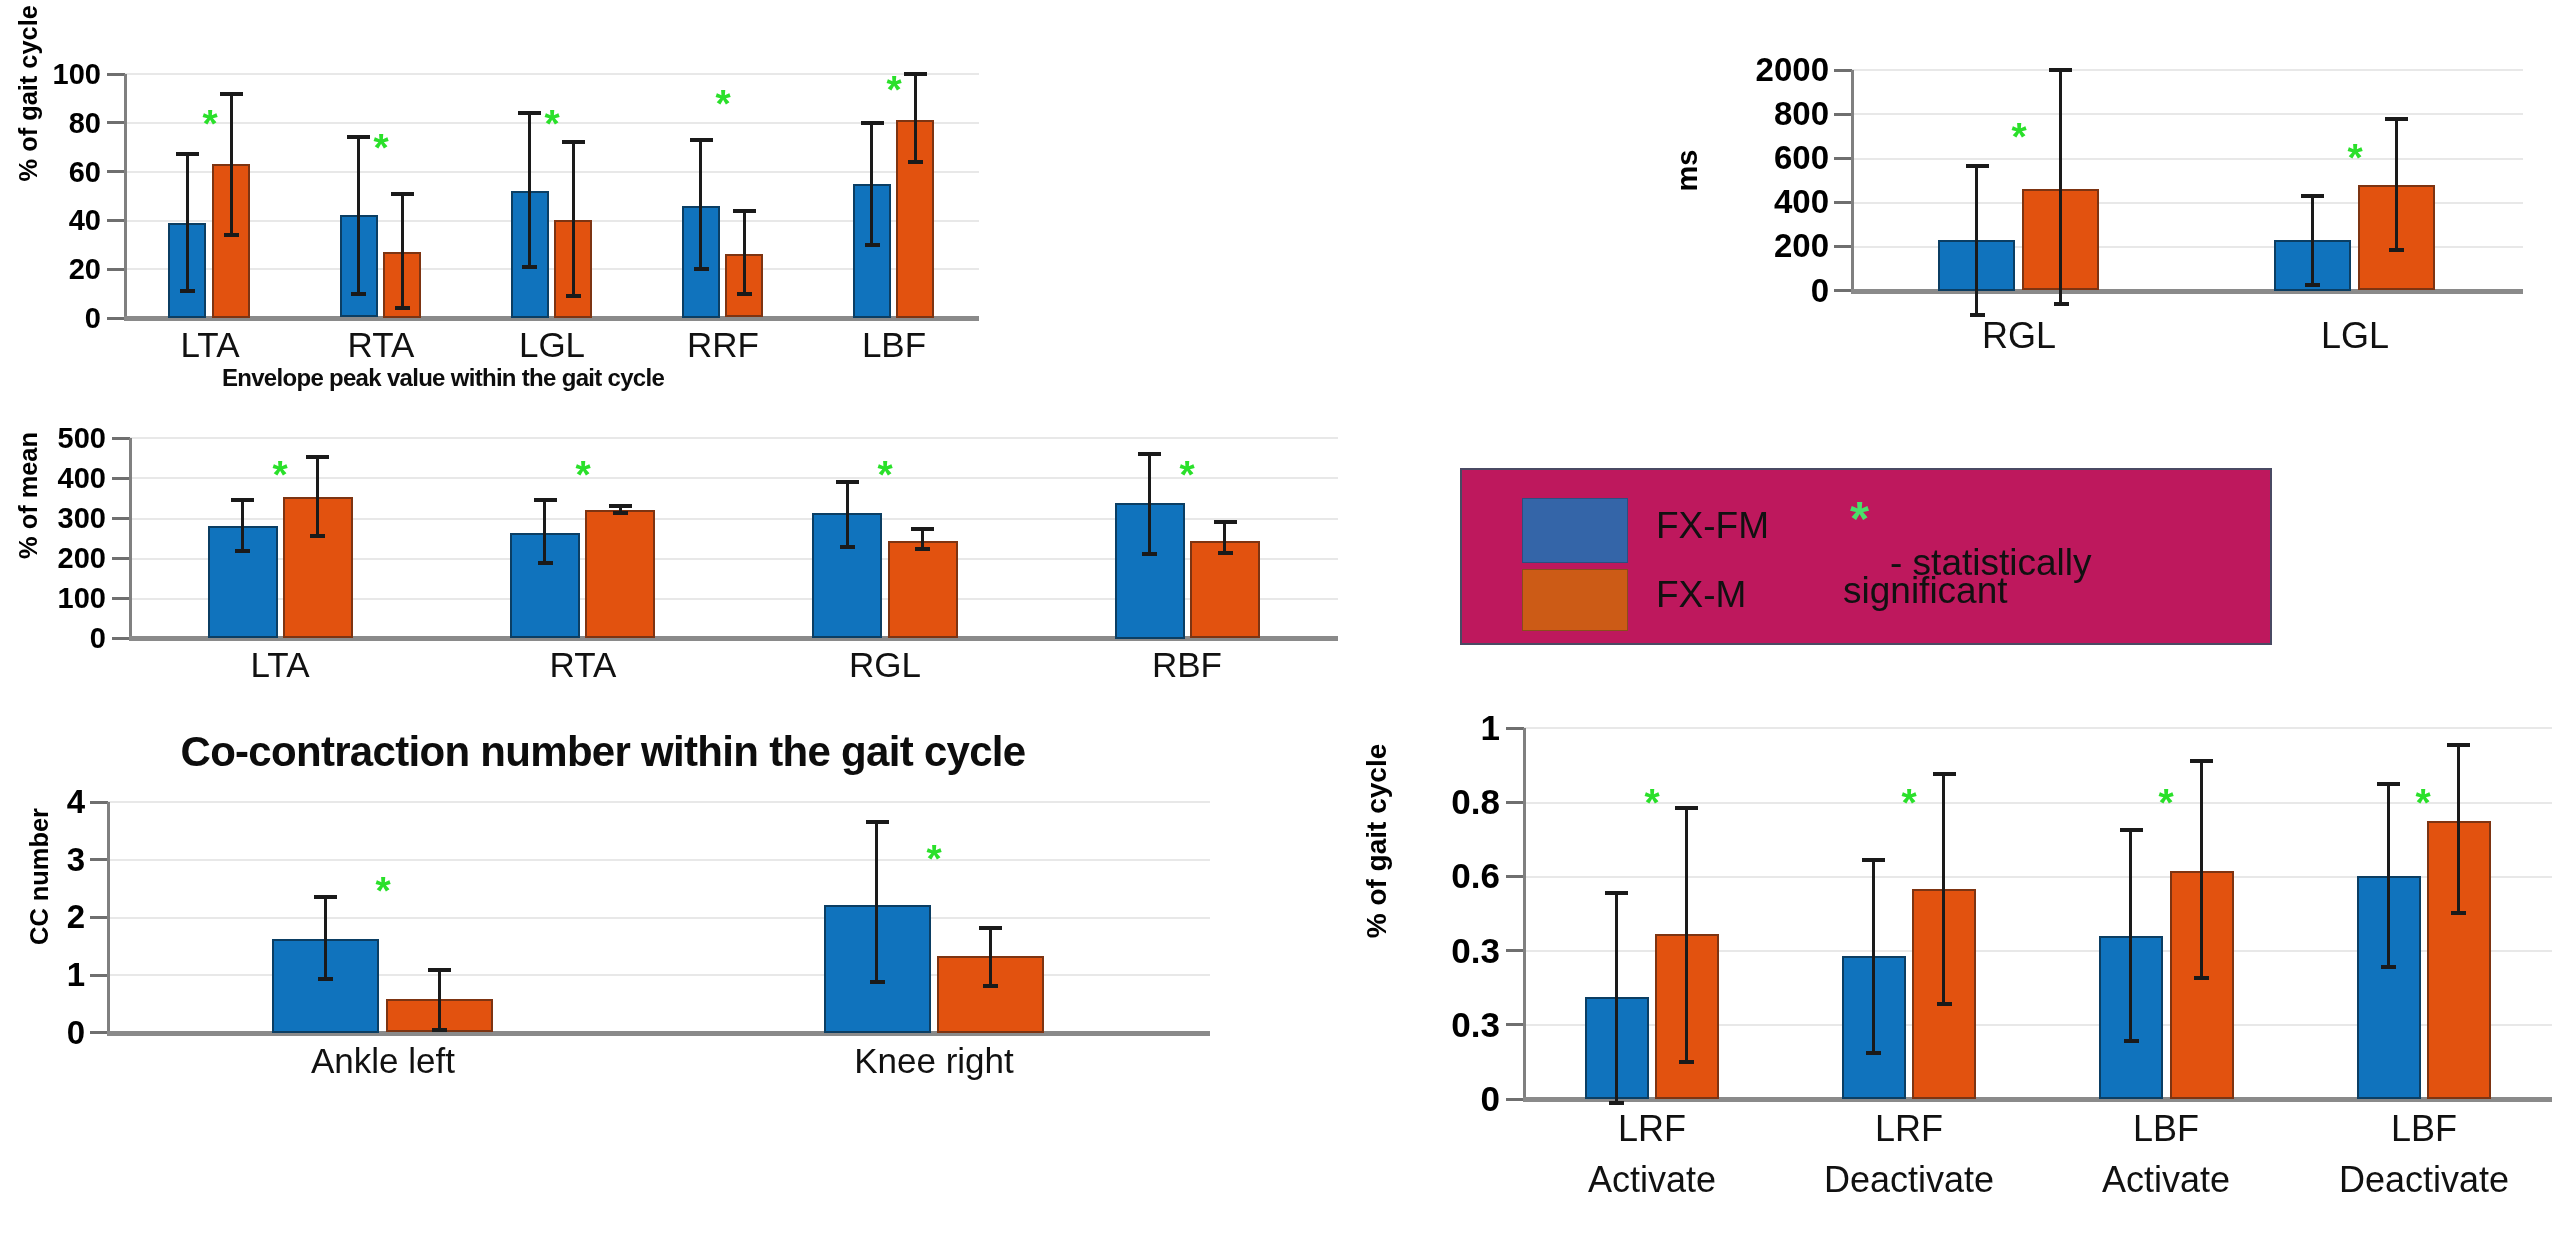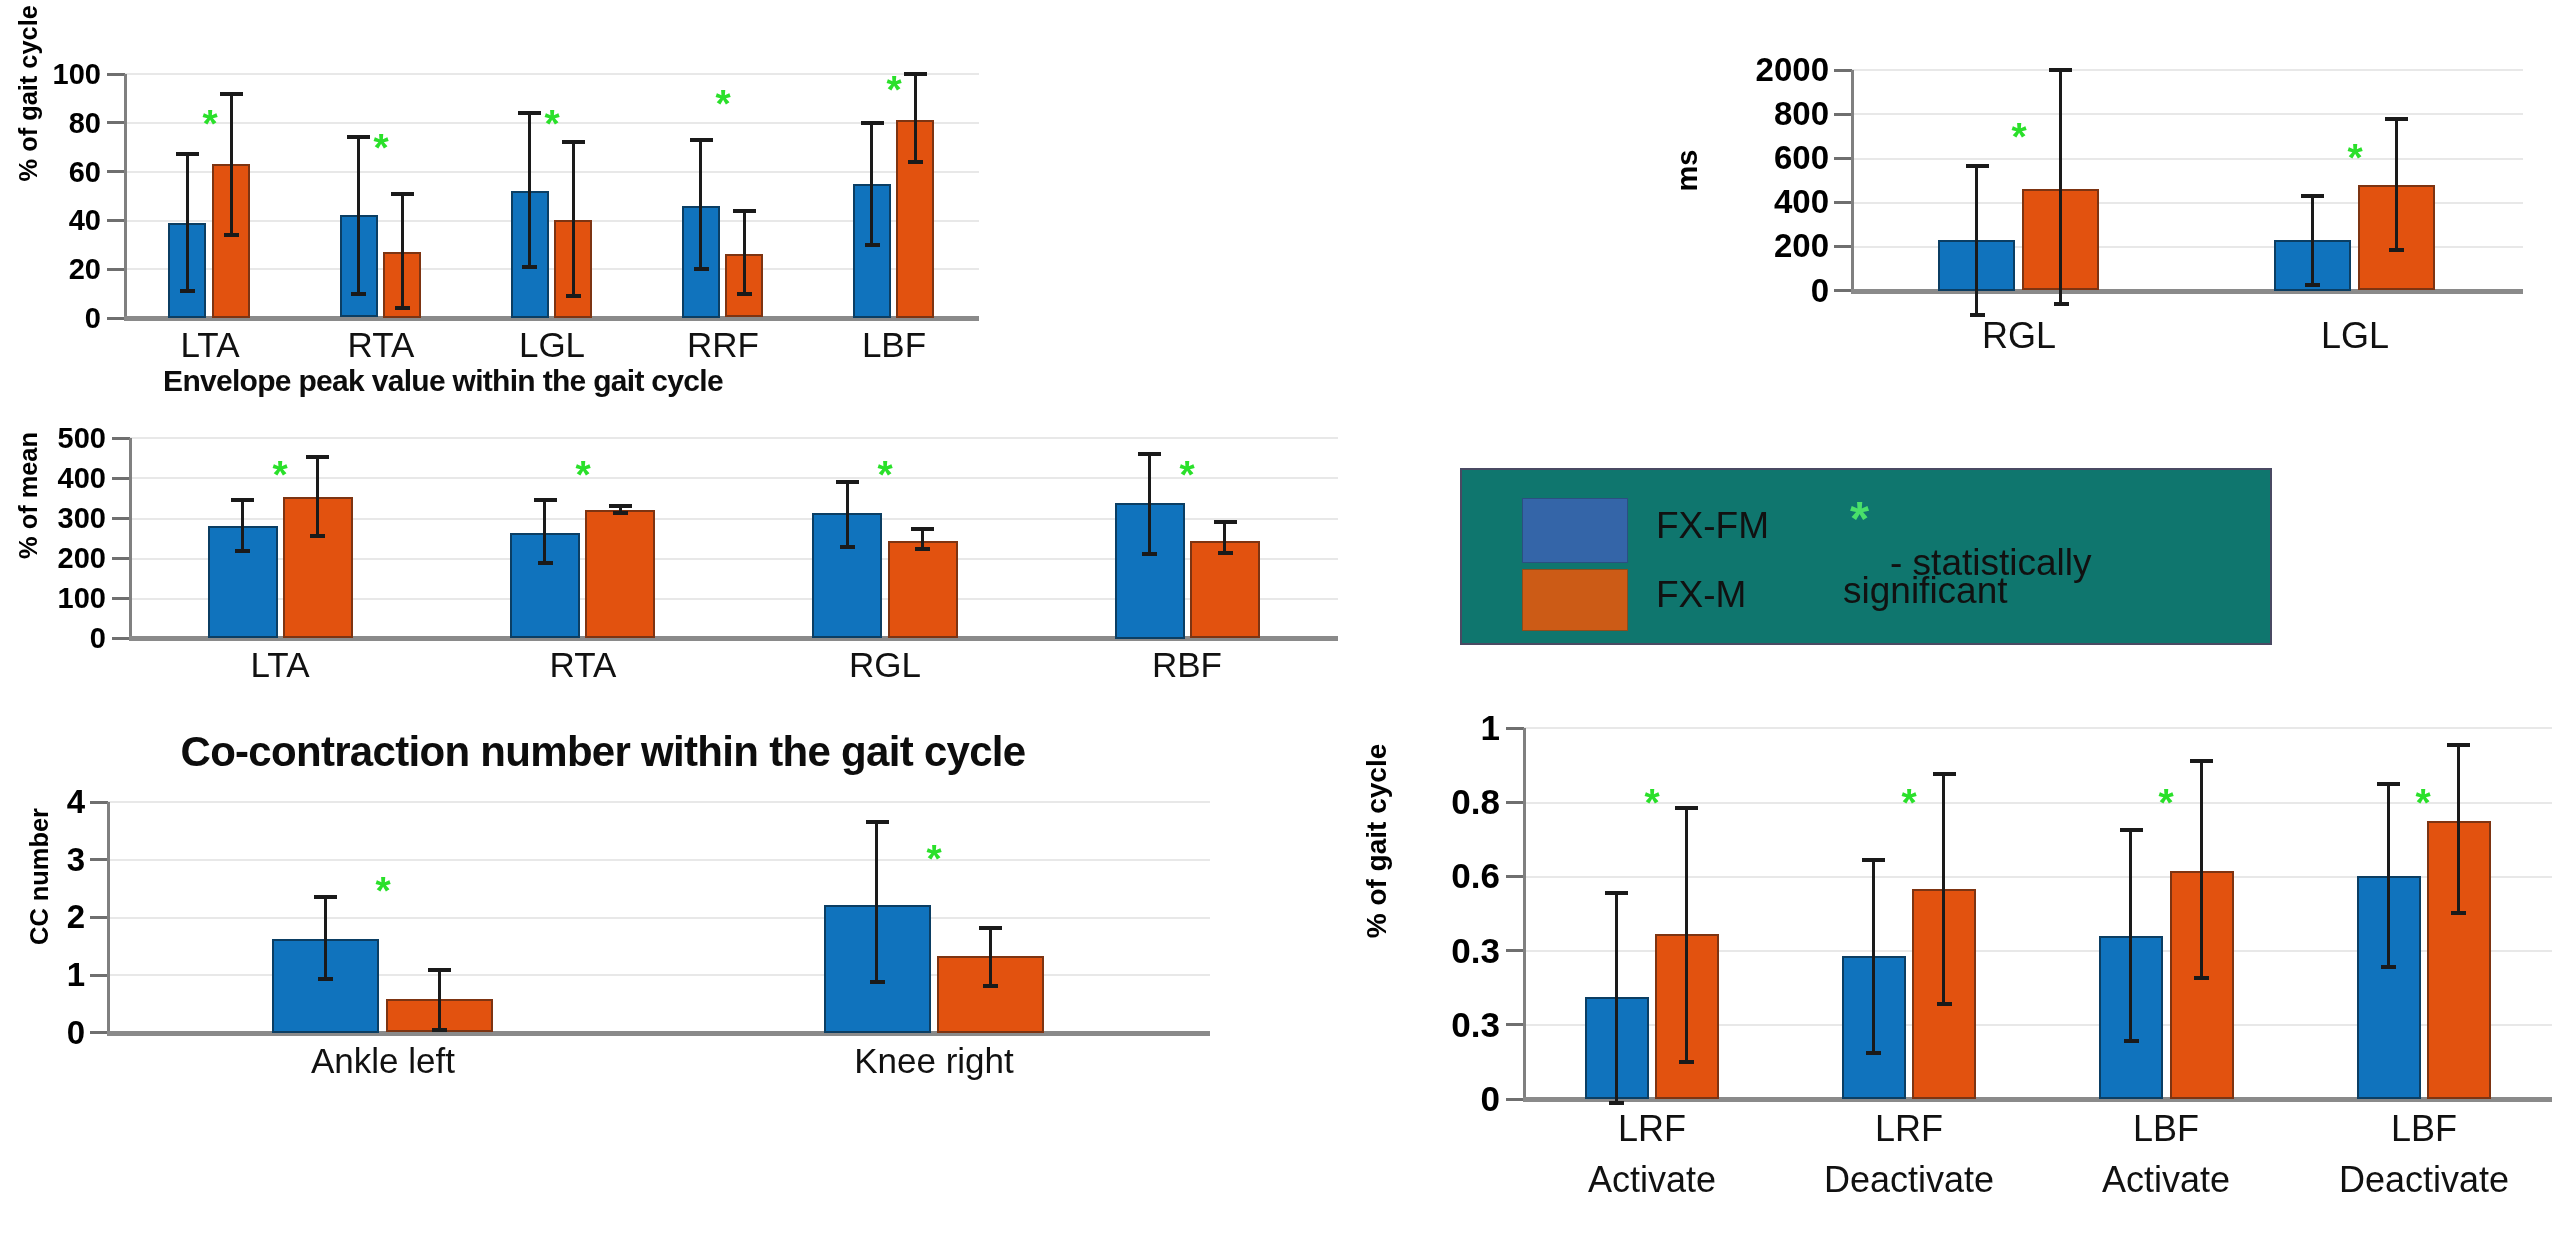--- a/index.html
+++ b/index.html
@@ -14,21 +14,21 @@
   .ylabel-val{position:absolute;text-align:right;font-weight:bold;color:#000;white-space:nowrap;transform:translateY(-50%);}
   .ytitle{position:absolute;font-weight:bold;white-space:nowrap;transform-origin:50% 50%;}
   .bar{position:absolute;bottom:0;box-sizing:border-box;}
   .bar.blue{background:#1073bd;border:2px solid #0b3e63;}
   .bar.orange{background:#e2520f;border:2px solid #7d3412;}
   .err{position:absolute;width:3.3px;background:#1a1a1a;}
   .errcap{position:absolute;height:4px;background:#1a1a1a;}
   .star{position:absolute;color:#2ae02a;font-weight:bold;line-height:1;transform:translate(-50%,-50%);}
   .xlabel{position:absolute;text-align:center;white-space:nowrap;transform:translateX(-50%);color:#111;}
   .xlabel .l2{display:block;}
-  .legend-box{position:absolute;border:2.7px solid #4a4a63;background:#0f766e;box-sizing:border-box;}
+  .legend-box{position:absolute;border:2.7px solid #4a4a63;background:#be185d;box-sizing:border-box;}
   .swatch{position:absolute;}
   .swatch.blue{background:#3465a8;border:1.3px solid #2b4f80;}
   .swatch.orange{background:#cc5b16;border:1.3px solid #8a4c1c;}
   .legend-text{position:absolute;white-space:nowrap;color:#111;}
   .legend-star{position:absolute;color:#49e06a;font-weight:bold;}
 </style>
 </head>
 <body>
 
 <div class="panel" style="left:0;top:0;width:1651px;height:374px;">
@@ -102,21 +102,21 @@
   <div id="xlabels-0">
       <div class="xlabel" style="font-size: 35px; left: 210px; top: 325px;">LTA</div>
       <div class="xlabel" style="font-size: 35px; left: 381px; top: 325px;">RTA</div>
       <div class="xlabel" style="font-size: 35px; left: 552px; top: 325px;">LGL</div>
       <div class="xlabel" style="font-size: 35px; left: 723px; top: 325px;">RRF</div>
       <div class="xlabel" style="font-size: 35px; left: 894px; top: 325px;">LBF</div>
     </div>
 </div>
 
 <div class="panel" style="left:0;top:364px;width:1403px;height:361px;">
-  <div class="chart-title" style="top:0px;font-size:30px;right:528px;padding-left:11px;">Envelope peak value within the gait cycle</div>
+  <div class="chart-title" style="top:0px;font-size:24px;right:528px;padding-left:11px;">Envelope peak value within the gait cycle</div>
   <div class="ytitle" style="left:-35px;top:117px;width:127px;font-size:25.4px;text-align:center;transform:rotate(-90deg);">% of mean</div>
   <div class="plot" id="plot-1" style="left:129px;top:74px;width:1209px;height:200px;">
       <div class="ytick" style="left: -17.4px; top: 199px; width: 18.7px;"></div>
       <div class="ylabel-val" style="font-size: 29px; right: 1232px; top: 200px; width: 174px;">0</div>
       <div class="gridline" style="top: 160px;"></div>
       <div class="ytick" style="left: -17.4px; top: 159px; width: 18.7px;"></div>
       <div class="ylabel-val" style="font-size: 29px; right: 1232px; top: 160px; width: 174px;">100</div>
       <div class="gridline" style="top: 120px;"></div>
       <div class="ytick" style="left: -17.4px; top: 119px; width: 18.7px;"></div>
       <div class="ylabel-val" style="font-size: 29px; right: 1232px; top: 120px; width: 174px;">200</div>

